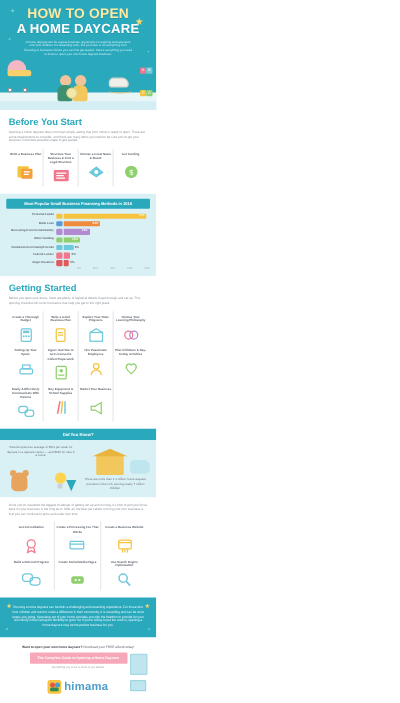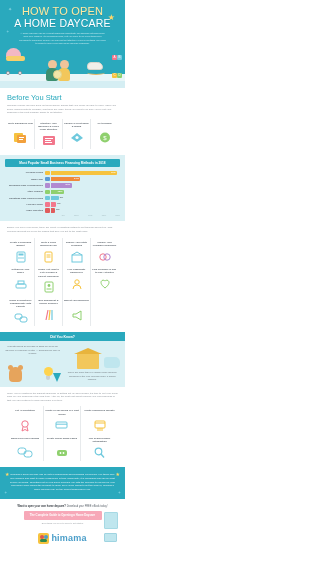--- a/index.html
+++ b/index.html
@@ -14,21 +14,21 @@
   
   .hero {
     background: #2aa9bd;
     padding: 6px 7px 0 7px;
     position: relative;
     height: 88px;
     overflow: hidden;
   }
   .hero-title {
     color: #ffe9a0;
-    font-weight: normal;
+    font-weight: bold;
     font-size: 11px;
     line-height: 11.5px;
     text-align: center;
     letter-spacing: .2px;
     text-shadow: 0 1px 0 rgba(0,0,0,.12);
   }
   .hero-title .l2 { color: #ffffff; font-size: 10.5px; display: block; }
   .hero-sub {
     color: #cdeff5;
     font-size: 2.4px;
@@ -64,21 +64,21 @@
 
   .blocks { position: absolute; right: 3px; bottom: 8px; }
   .blk { width: 5px; height: 5px; display: inline-block; border-radius: 1px; font-size: 3px; color: #fff; text-align: center; line-height: 5px; }
 
   .ball { width: 9px; height: 9px; border-radius: 50%; background: #f2e6a8; border: 1px solid #e2d48e; position: absolute; left: 53px; bottom: 9px; }
 
   
   .sec { padding: 5px 7px 6px 7px; background: #ffffff; }
   .sec-title {
     color: #2aa9bd;
-    font-weight: normal;
+    font-weight: bold;
     font-size: 7.5px;
     line-height: 9px;
     margin-bottom: 2px;
   }
   .sec-body {
     color: #8e949b;
     font-size: 2.5px;
     line-height: 3.6px;
     margin-bottom: 4px;
   }
@@ -359,20 +359,21 @@
     <div class="axis">
       <span>0%</span>
       <span>20%</span>
       <span>40%</span>
       <span>60%</span>
       <span>80%</span>
     </div>
   </div>
 
   <div class="sec">
+    <div class="sec-title">Getting Started</div>
     <div class="sec-body">Before you open your doors, there are plenty of logistical details to get through and set up. This opening checklist will cover the basics that help you get to the right place.</div>
 
     <div class="cards">
       <div class="card">
         <div class="card-label">Create a Thorough Budget</div>
         <div class="card-icon">
           <svg width="14" height="12" viewBox="0 0 14 12">
               <rect x="3" y="1" width="8" height="10" rx="1" fill="none" stroke="#6fc9dd" stroke-width="1"></rect>
               <rect x="4.5" y="2.5" width="5" height="2" fill="#6fc9dd"></rect>
               <circle cx="5" cy="7" r=".8" fill="#6fc9dd"></circle>

